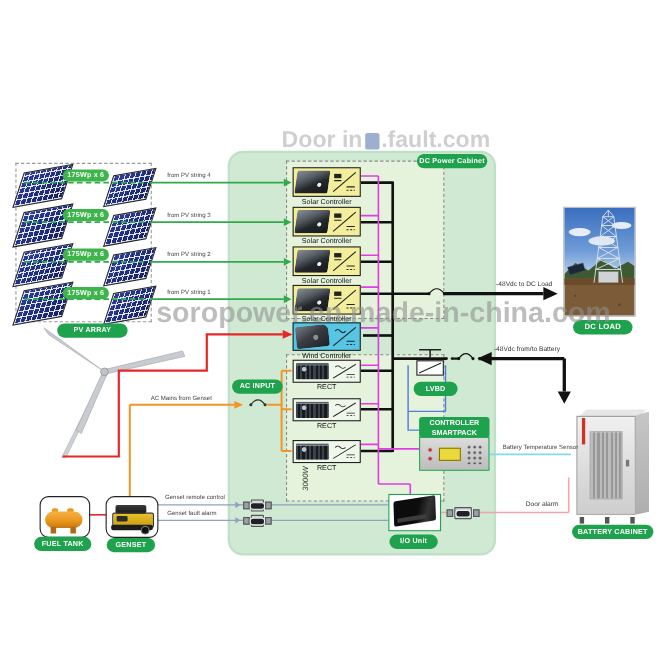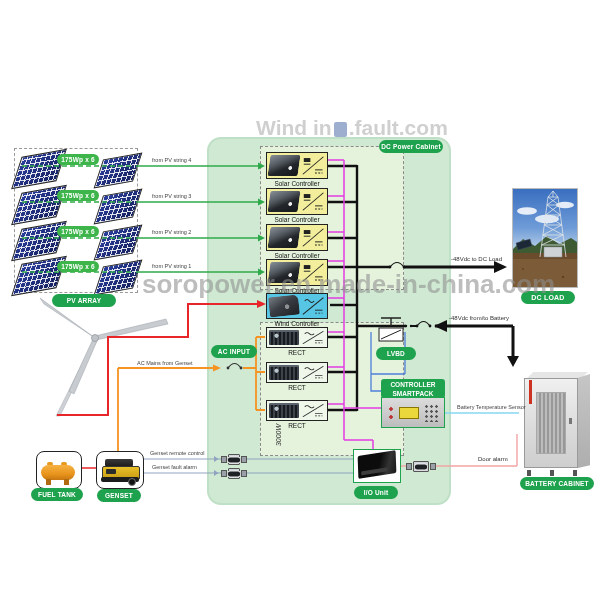--- a/index.html
+++ b/index.html
@@ -442,17 +442,17 @@
       <div class="top"></div>
       <div class="body"></div>
       <div class="slot"></div>
       <div class="base"></div>
       <div class="wheel"></div>
     </div>
   </div>
   <div class="pill" style="left:97px;top:489px;width:44px;font-size:6.5px;">GENSET</div>
 
   <div class="wm" style="left:256px;top:116px;font-size:21px;opacity:.42;">
-    <span>Wind in</span><span style="display:inline-block;width:13px;height:15px;background:#17418f;border-radius:2px;margin:0 2px;vertical-align:-2px;"></span><span>.fault.com</span>
+    <span>Door in</span><span style="display:inline-block;width:13px;height:15px;background:#17418f;border-radius:2px;margin:0 2px;vertical-align:-2px;"></span><span>.fault.com</span>
   </div>
   <div class="wm" style="left:142px;top:269px;font-size:26px;opacity:.58;">soropower.en.made-in-china.com</div>
 
 </div>
 
 </body></html>

